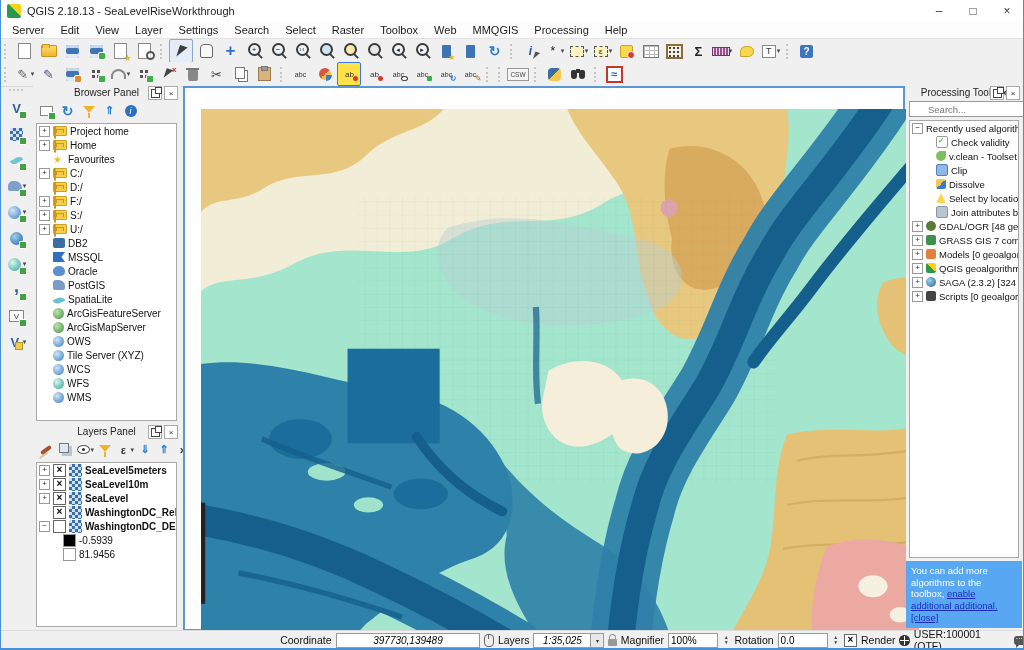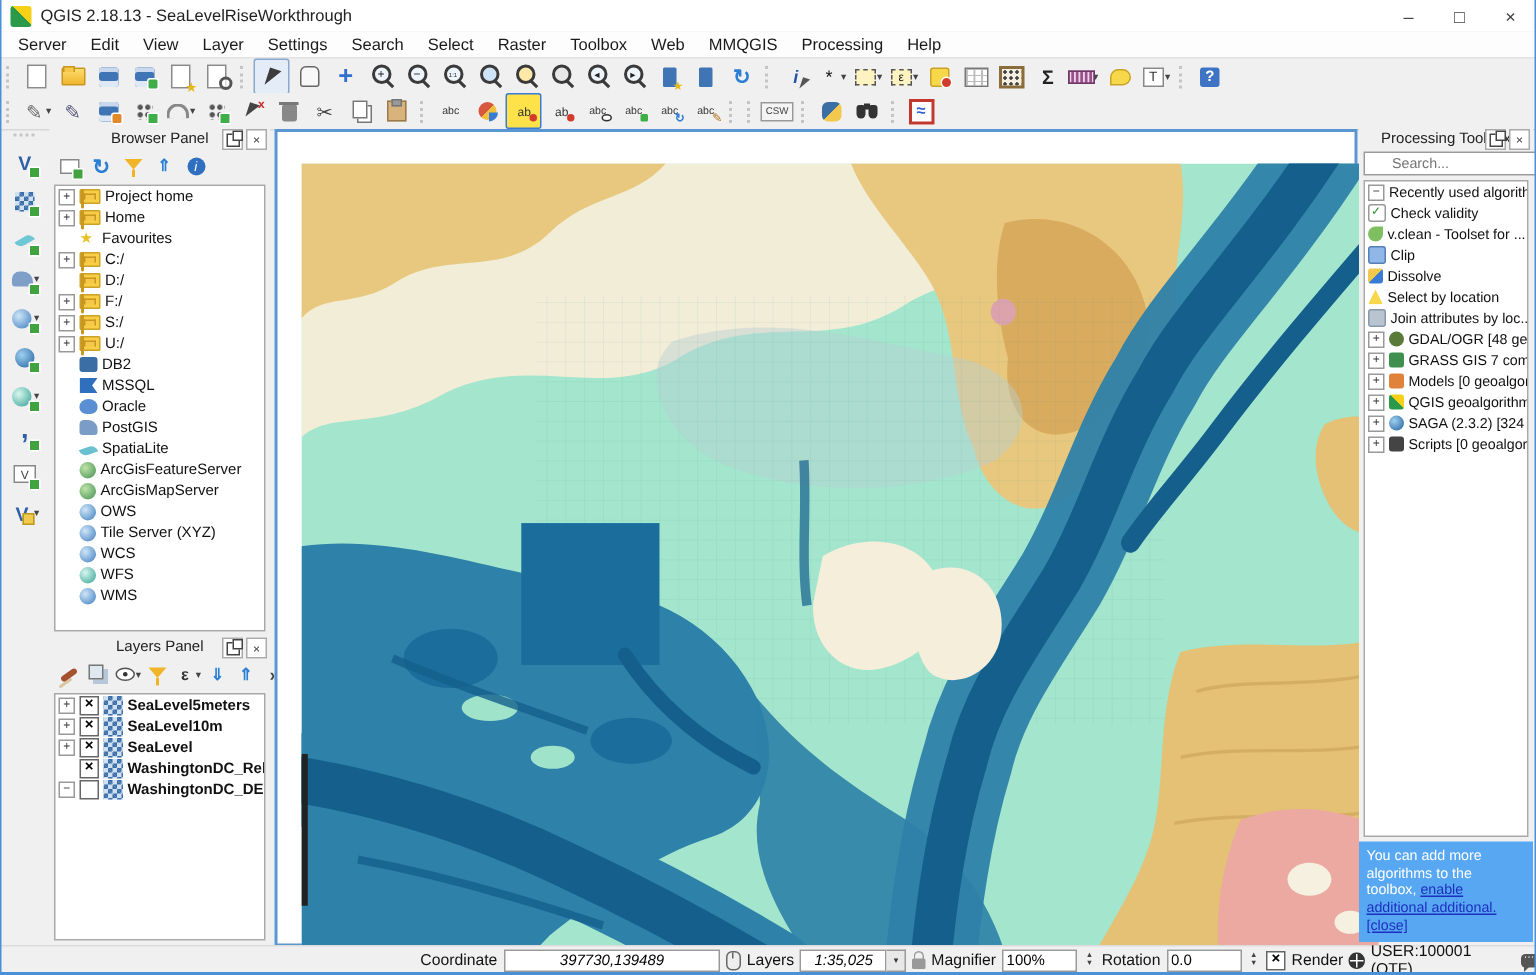--- a/index.html
+++ b/index.html
@@ -166,21 +166,21 @@
   #layers-panel{left:33px;top:424px;width:147px;height:206px;display:flex;flex-direction:column;}
   #browser-tree,#layers-tree{flex:1;}
   
   #map-canvas{left:183px;top:86px;width:718px;height:541px;border:2px solid #5a96d2;background:#fff;}
   #map-raster{position:absolute;left:16px;top:21px;right:16px;bottom:25px;}
   
   #toolbox{left:906px;top:85px;width:116px;height:543px;display:flex;flex-direction:column;}
   #toolbox-search{margin:1px 3px;height:14px;border:1px solid #9a9a9a;font-size:9.5px;padding:0 18px;font-family:"Liberation Sans",sans-serif;width:calc(100% - 14px);}
   #toolbox-tree{flex:1;}
   #toolbox-tree .trow{height:14px;font-size:9.5px;}
-  .indent1{}
+  .indent1{margin-left:24px;}
   .indent0{padding-left:2px;}
   .alg{width:10px;height:10px;flex:0 0 auto;border-radius:2px;}
   .ic-algcheck{background:#fff;border:1px solid #999;position:relative;}
   .ic-algcheck::before{content:"✓";color:#2a8f2a;font-size:8px;position:absolute;left:1px;top:-1px;}
   .ic-algvclean{background:#7fbf5f;border-radius:50% 0 50% 50%;}
   .ic-algclip{background:#8fb7e8;border:1px solid #5580b5;}
   .ic-algdissolve{background:linear-gradient(135deg,#f2c94c 50%,#3a7bd5 50%);}
   .ic-algselloc{background:#f7d84a;clip-path:polygon(50% 0,100% 100%,0 100%);}
   .ic-algjoin{background:#b8c4d0;border:1px solid #8898a8;}
   .ic-provgdal{background:#5a7a3a;border-radius:50%;}
@@ -738,20 +738,31 @@
           <span class="exp"></span>
           <span class="cbx">×</span>
           <span class="ti ic-checker"></span>
           <span class="tlabel layers-label">WashingtonDC_Relief_...</span>
         </div>
         <div class="trow">
           <span class="exp">−</span>
           <span class="cbx"></span>
           <span class="ti ic-checker"></span>
           <span class="tlabel layers-label">WashingtonDC_DEM_m...</span>
+        </div>
+      </div>
+    <div>
+
+    <div class="trow indent1">
+          <span class="swatch" style="background: rgb(0, 0, 0);"></span>
+          <span class="tlabel">-0.5939</span>
+        </div>
+        <div class="trow indent1">
+          <span class="swatch" style="background: rgb(255, 255, 255);"></span>
+          <span class="tlabel">81.9456</span>
         </div>
       </div>
   </div>
 </div>
 
 <div id="map-canvas" class="abs">
   <svg id="map-raster" viewBox="0 0 686 492" preserveAspectRatio="none" width="100%" height="100%">
     <defs>
       <pattern id="grid" width="12" height="12" patternUnits="userSpaceOnUse">
         <path d="M0,0 H12 M0,0 V12" stroke="#3f8f7a" stroke-width="0.6" fill="none"></path>

